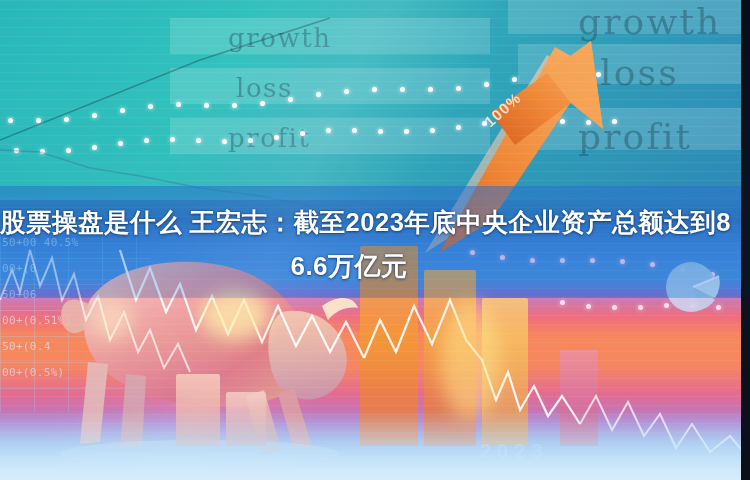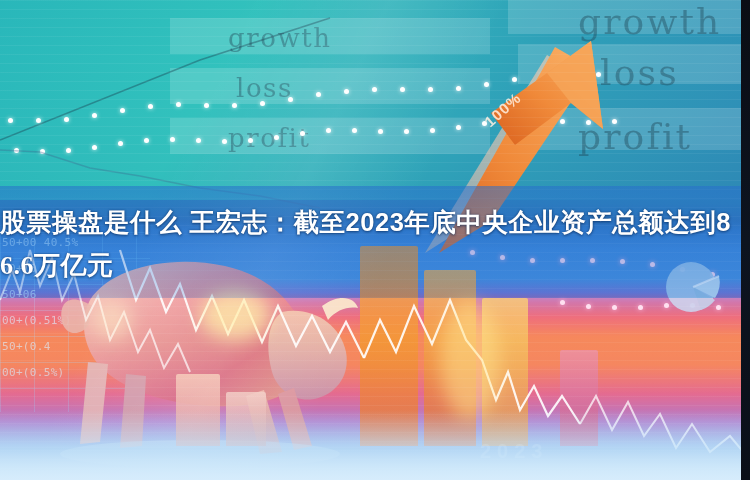--- a/index.html
+++ b/index.html
@@ -65,27 +65,27 @@
     font-size:15px;font-weight:bold;transform:rotate(-42deg);letter-spacing:.08em;}
   
   .bull{position:absolute;left:50px;top:240px;width:330px;height:230px;}
   
   .bar{position:absolute;bottom:0;border-radius:2px 2px 0 0;}
   
   .pie{position:absolute;left:663px;top:258px;width:60px;height:58px;}
   
   .lines{position:absolute;inset:0;pointer-events:none;}
   
-  .title-wrap{position:absolute;left:0;top:200px;width:698px;text-align:left;
+  .title-wrap{position:absolute;left:0;top:200px;width:698px;text-align:center;
     z-index:40;}
   .title-line{color:#ffffff;font-weight:bold;font-size:26px;line-height:44px;
     letter-spacing:.5px;white-space:nowrap;
     text-shadow:0 1px 3px rgba(0,30,70,.55), 0 0 2px rgba(0,40,90,.5);}
   .title-line.l1{font-size:25.5px;}
-  .title-line.l2{font-size:26px;font-family:Liberation Serif, serif;}
+  .title-line.l2{font-size:26px;}
   .title-band{position:absolute;left:0;top:186px;width:750px;height:112px;
     background:linear-gradient(180deg, rgba(40,110,205,.55) 0%, rgba(45,120,215,.42) 40%, rgba(60,130,220,.25) 100%);
     z-index:35;}
   
   .right-edge{position:absolute;right:0;top:0;width:9px;height:100%;
     background:linear-gradient(180deg,#0a0d14 0%, #0d1420 50%, #0a0f18 100%);z-index:60;}
   .bottom-glow{position:absolute;left:0;bottom:0;width:100%;height:70px;
     background:linear-gradient(180deg, rgba(190,225,250,0) 0%, rgba(200,230,250,.75) 55%, rgba(214,236,252,.95) 100%);}
   .warm-band{position:absolute;left:0;top:298px;width:100%;height:150px;
     background:linear-gradient(180deg, rgba(240,90,70,.55) 0%, rgba(242,120,60,.42) 30%, rgba(215,80,120,.32) 65%, rgba(150,110,190,.18) 100%);

